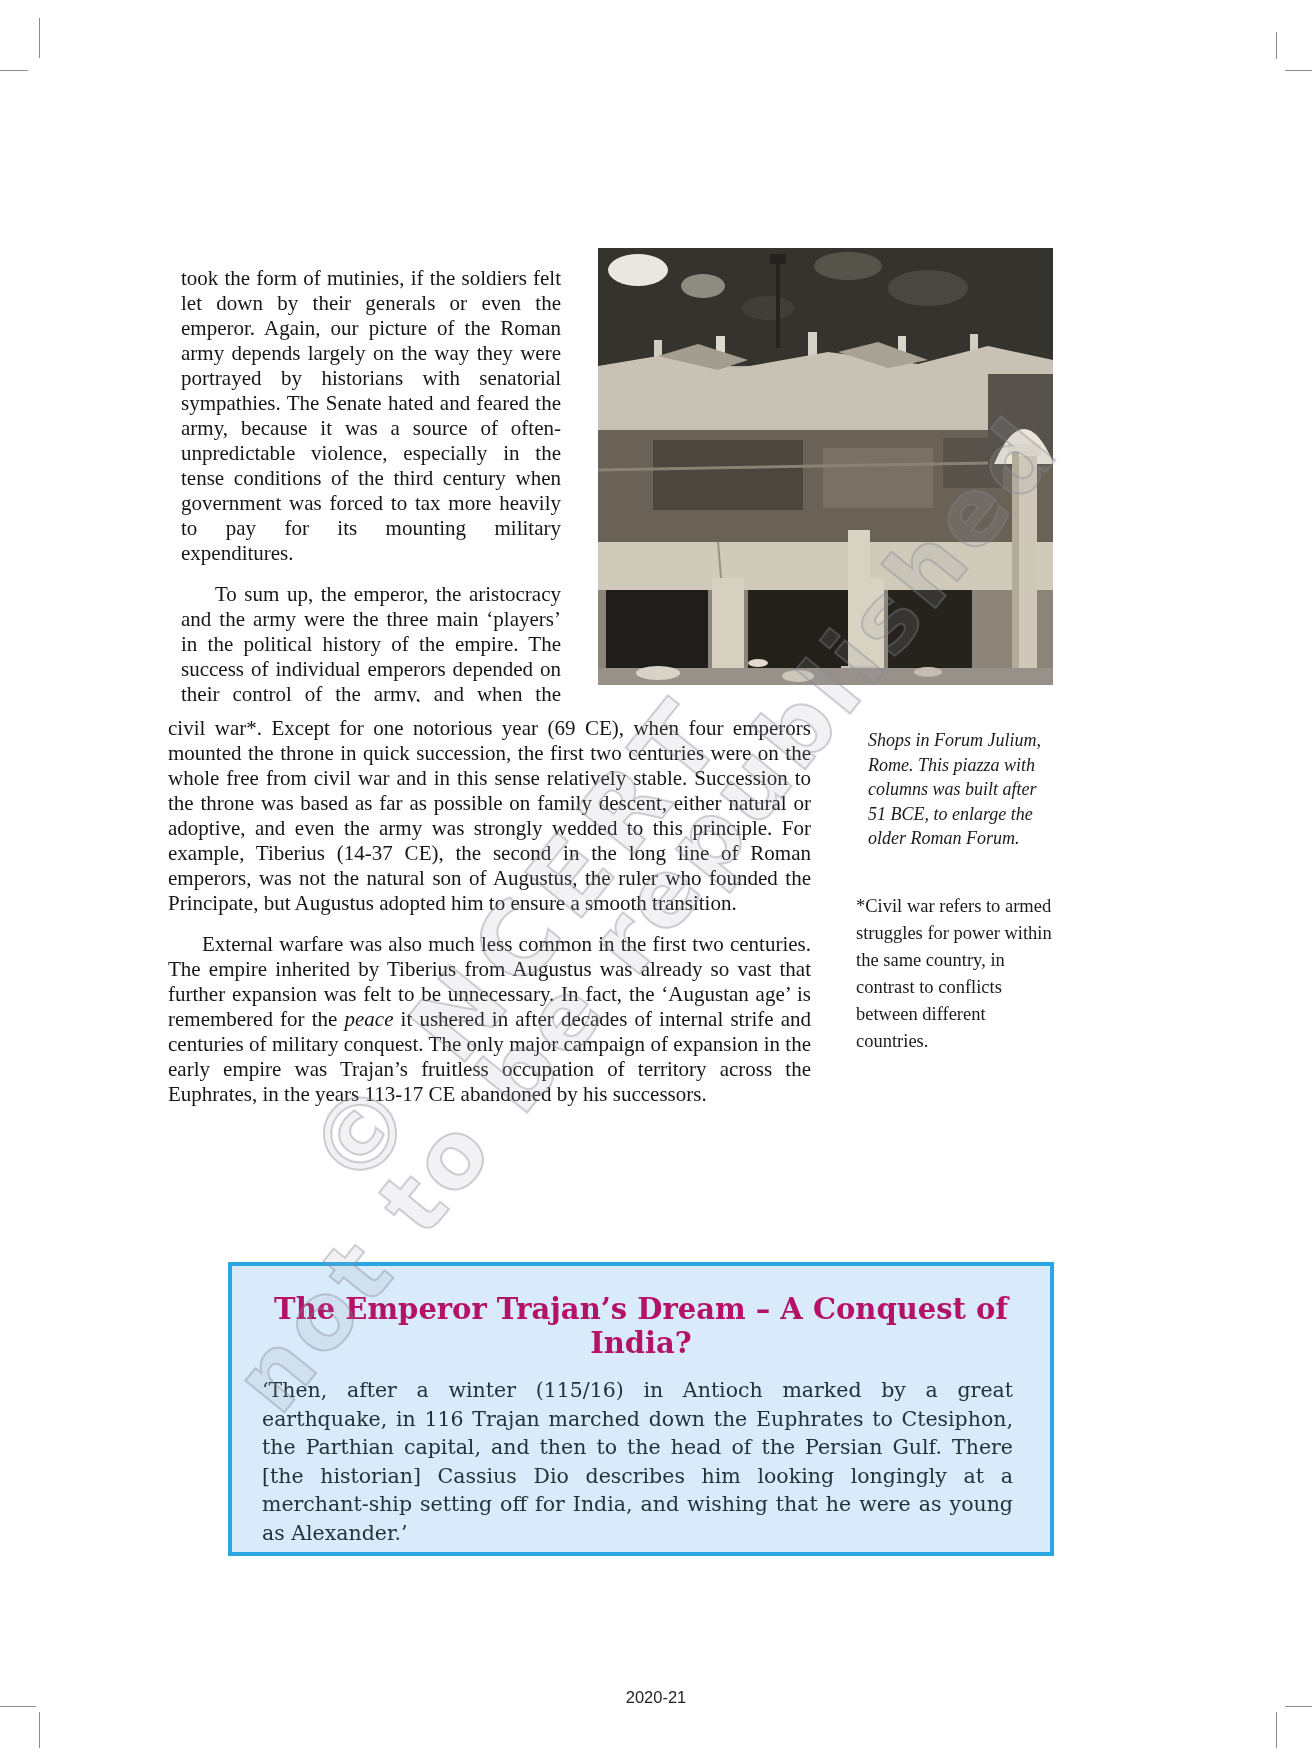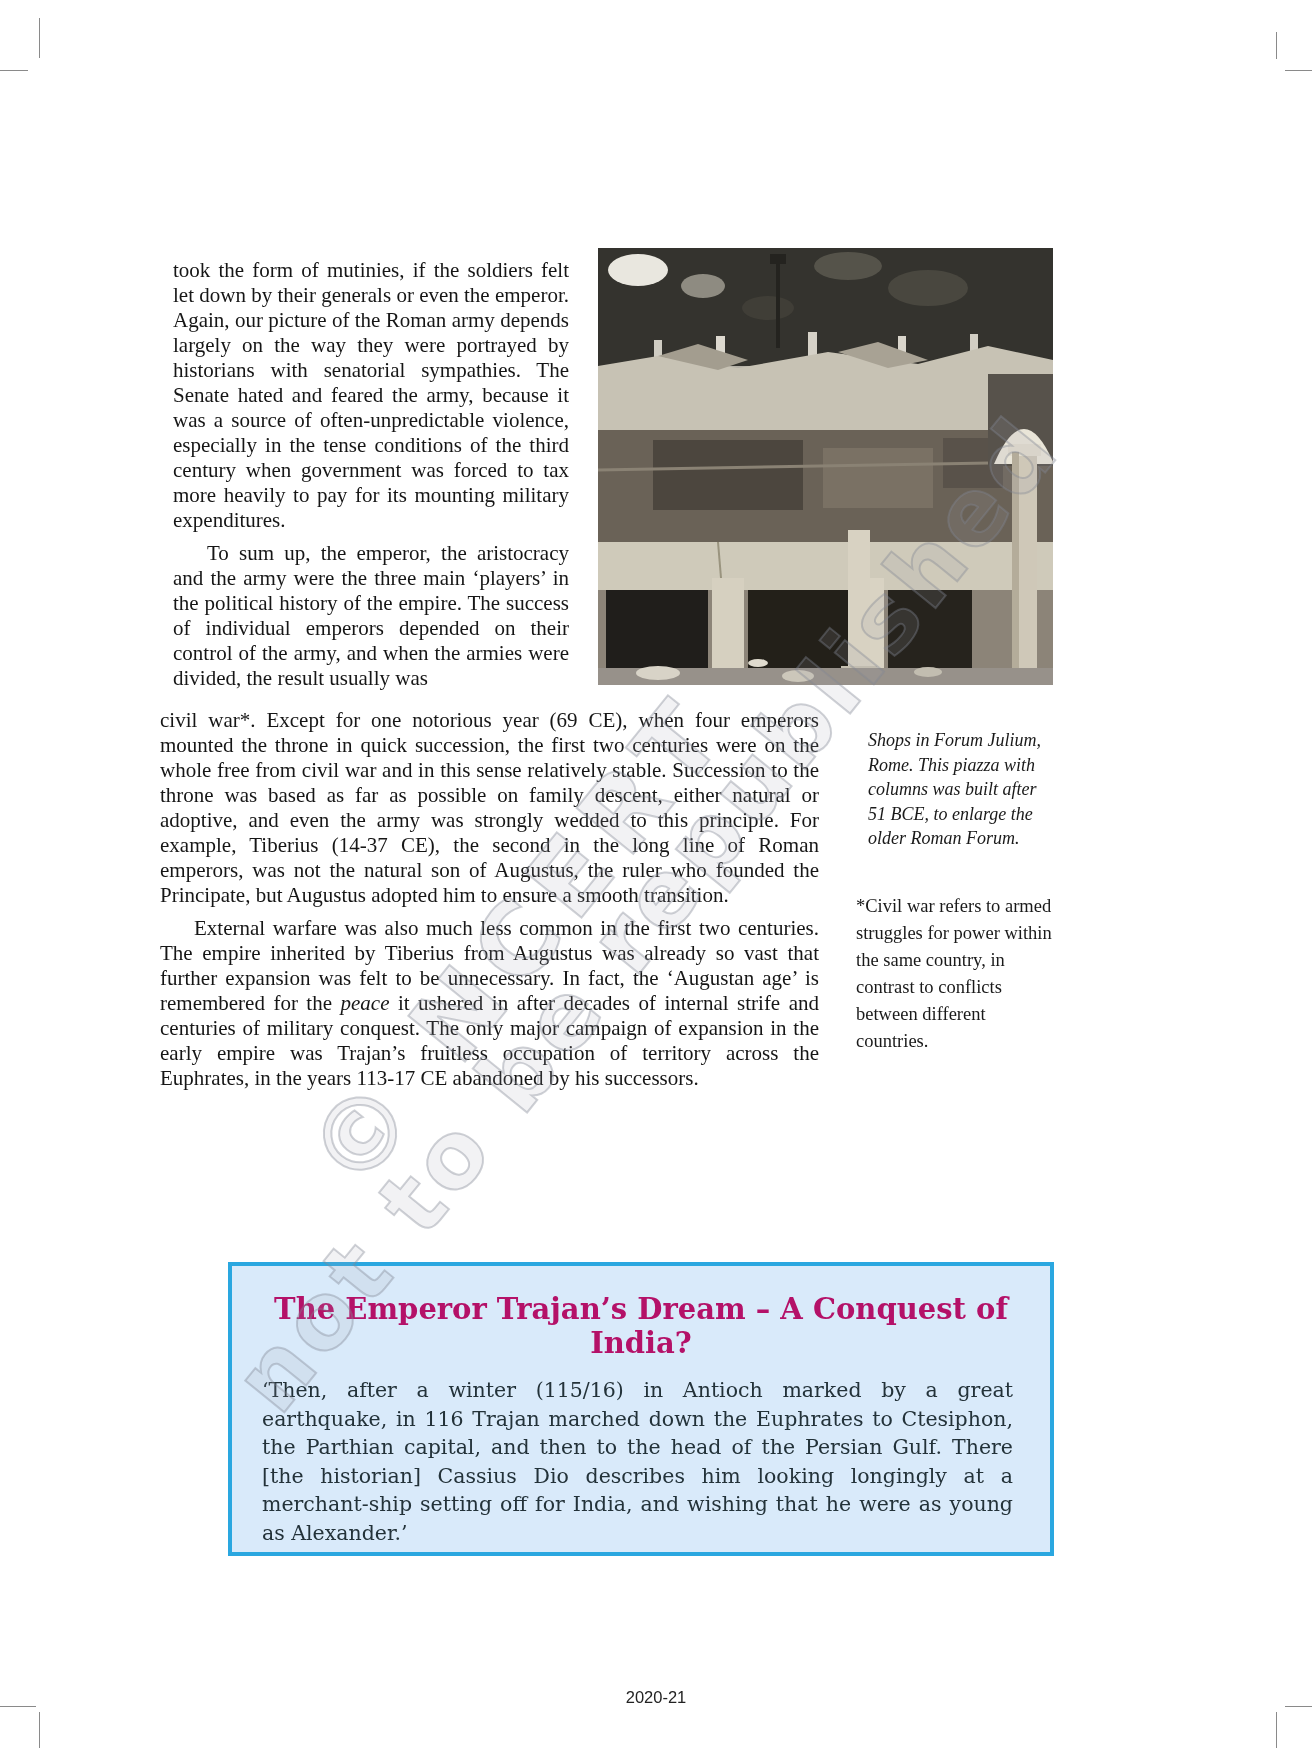--- a/index.html
+++ b/index.html
@@ -16,21 +16,21 @@
     position:absolute; top:212px; left:165px; width:680px;
     text-align:right; font-variant:small-caps; letter-spacing:1.5px;
     font-size:20px; color:#1c1c1c; white-space:nowrap;
   }
   #running-head .pgnum{margin-left:30px; letter-spacing:4px; font-variant:normal;}
   
   .bodytext{ text-align:justify; font-size:21px; line-height:25px; color:#161616;}
   #col-narrow{position:absolute; left:165px; top:250px; width:412px; height:452px; overflow:hidden;}
   #col-wide{position:absolute; left:152px; top:700px; width:675px;}
   .para-indent{text-indent:34px;}
-  .para{margin:8px;}
+  .para{margin:16px;}
   .it{font-style:italic;}
   
   #figure-photo{position:absolute; left:598px; top:248px; width:455px; height:437px; overflow:hidden; background:#b9b6ae;}
   #figure-caption{
     position:absolute; left:868px; top:728px; width:190px;
     font-style:italic; font-size:18px; line-height:24.5px; color:#1a1a1a; text-align:left;
   }
   
   #civil-war-note{
     position:absolute; left:856px; top:893px; width:205px;

